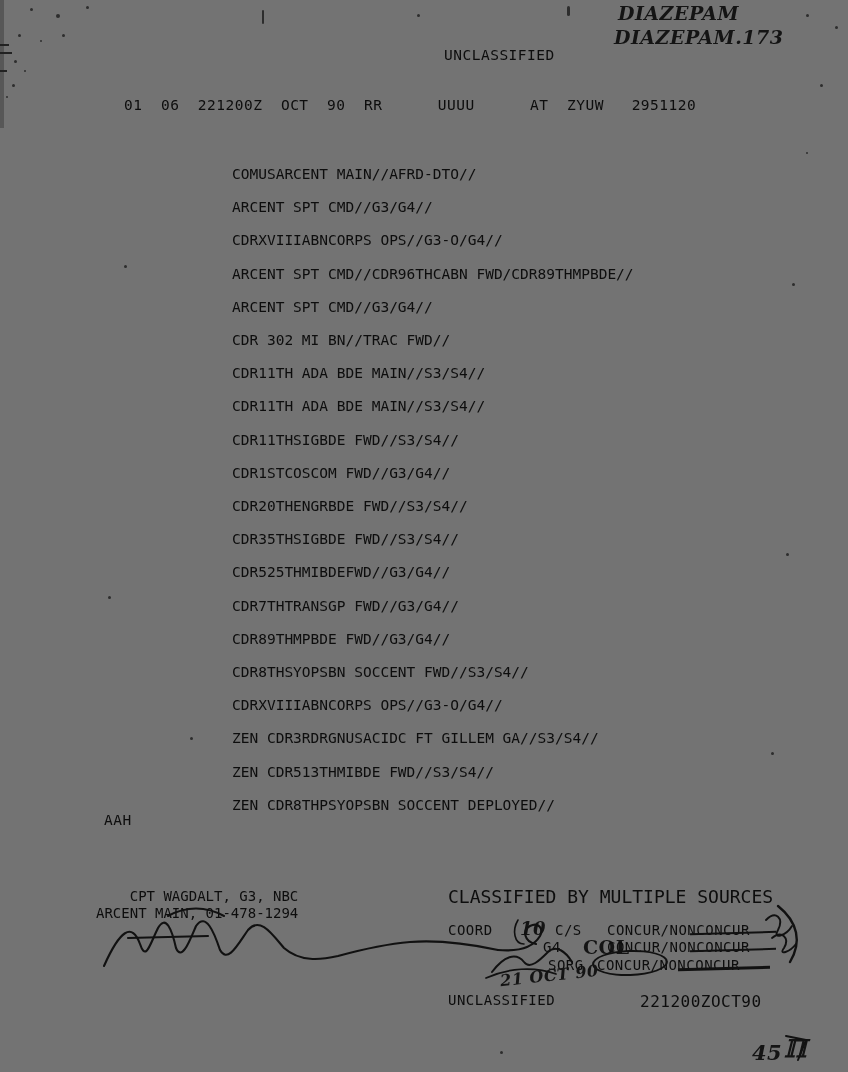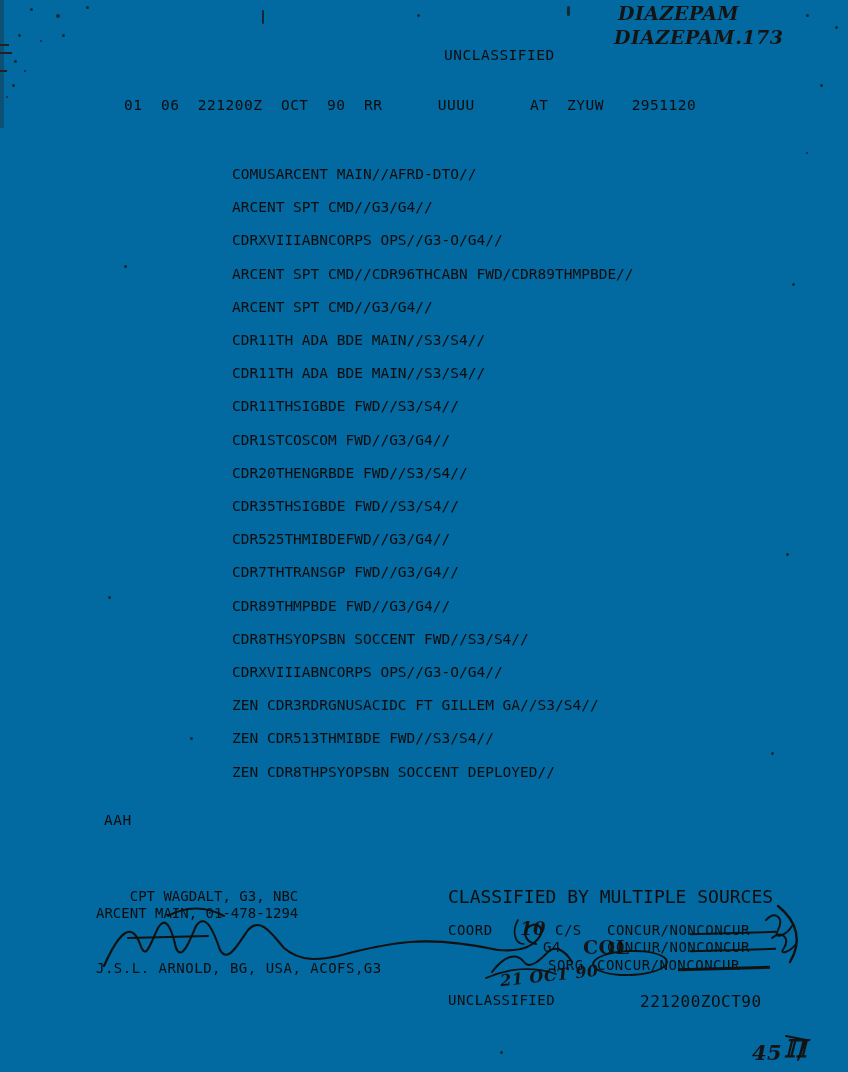--- a/index.html
+++ b/index.html
@@ -12,21 +12,21 @@
     height: 1072px;
     position: relative;
     font-family: "DejaVu Sans Mono", "Liberation Mono", monospace;
     color: #0d0d0d;
     overflow: hidden;
   }
 
   .page {
     position: absolute;
     inset: 0;
-    background: #0369a1;
+    background: #737373;
   }
 
   
   .speck {
     position: absolute;
     background: #1a1a1a;
     border-radius: 50%;
     opacity: .78;
   }
   .edge-mark {
@@ -213,20 +213,21 @@
   <div class="mono unclassified-top">UNCLASSIFIED</div>
 
   <div class="mono header-line">01  06  221200Z  OCT  90  RR      UUUU      AT  ZYUW   2951120</div>
 
   <div class="addr-block">
     <span class="addr-line">COMUSARCENT MAIN//AFRD-DTO//</span>
     <span class="addr-line">ARCENT SPT CMD//G3/G4//</span>
     <span class="addr-line">CDRXVIIIABNCORPS OPS//G3-O/G4//</span>
     <span class="addr-line">ARCENT SPT CMD//CDR96THCABN FWD/CDR89THMPBDE//</span>
     <span class="addr-line">ARCENT SPT CMD//G3/G4//</span>
+    <span class="addr-line">CDR 302 MI BN//TRAC FWD//</span>
     <span class="addr-line">CDR11TH ADA BDE MAIN//S3/S4//</span>
     <span class="addr-line">CDR11TH ADA BDE MAIN//S3/S4//</span>
     <span class="addr-line">CDR11THSIGBDE FWD//S3/S4//</span>
     <span class="addr-line">CDR1STCOSCOM FWD//G3/G4//</span>
     <span class="addr-line">CDR20THENGRBDE FWD//S3/S4//</span>
     <span class="addr-line">CDR35THSIGBDE FWD//S3/S4//</span>
     <span class="addr-line">CDR525THMIBDEFWD//G3/G4//</span>
     <span class="addr-line">CDR7THTRANSGP FWD//G3/G4//</span>
     <span class="addr-line">CDR89THMPBDE FWD//G3/G4//</span>
     <span class="addr-line">CDR8THSYOPSBN SOCCENT FWD//S3/S4//</span>
@@ -235,21 +236,20 @@
     <span class="addr-line">ZEN CDR513THMIBDE FWD//S3/S4//</span>
     <span class="addr-line">ZEN CDR8THPSYOPSBN SOCCENT DEPLOYED//</span>
   </div>
 
   <div class="mono aah">AAH</div>
 
   <div class="footer-left">
     <div>CPT WAGDALT, G3, NBC</div>
     <div>ARCENT MAIN, 01-478-1294</div>
   </div>
-  <div class="mono sig-name">J.S.L. ARNOLD, BG, USA, ACOFS,G3</div>
   <div class="hand" style="left:535px;top:936px;font-size:19px;font-style:normal;margin-left:48px;">COL</div>
 
   <div class="footer-right">
     <div class="classified-by">CLASSIFIED BY MULTIPLE SOURCES</div>
   </div>
 
   <div class="mono coord-row coord-label">COORD</div>
   <div class="mono coord-row coord-cs">C/S</div>
   <div class="mono coord-row coord-g4">G4</div>
   <div class="mono coord-row coord-sorg">SORG</div>

